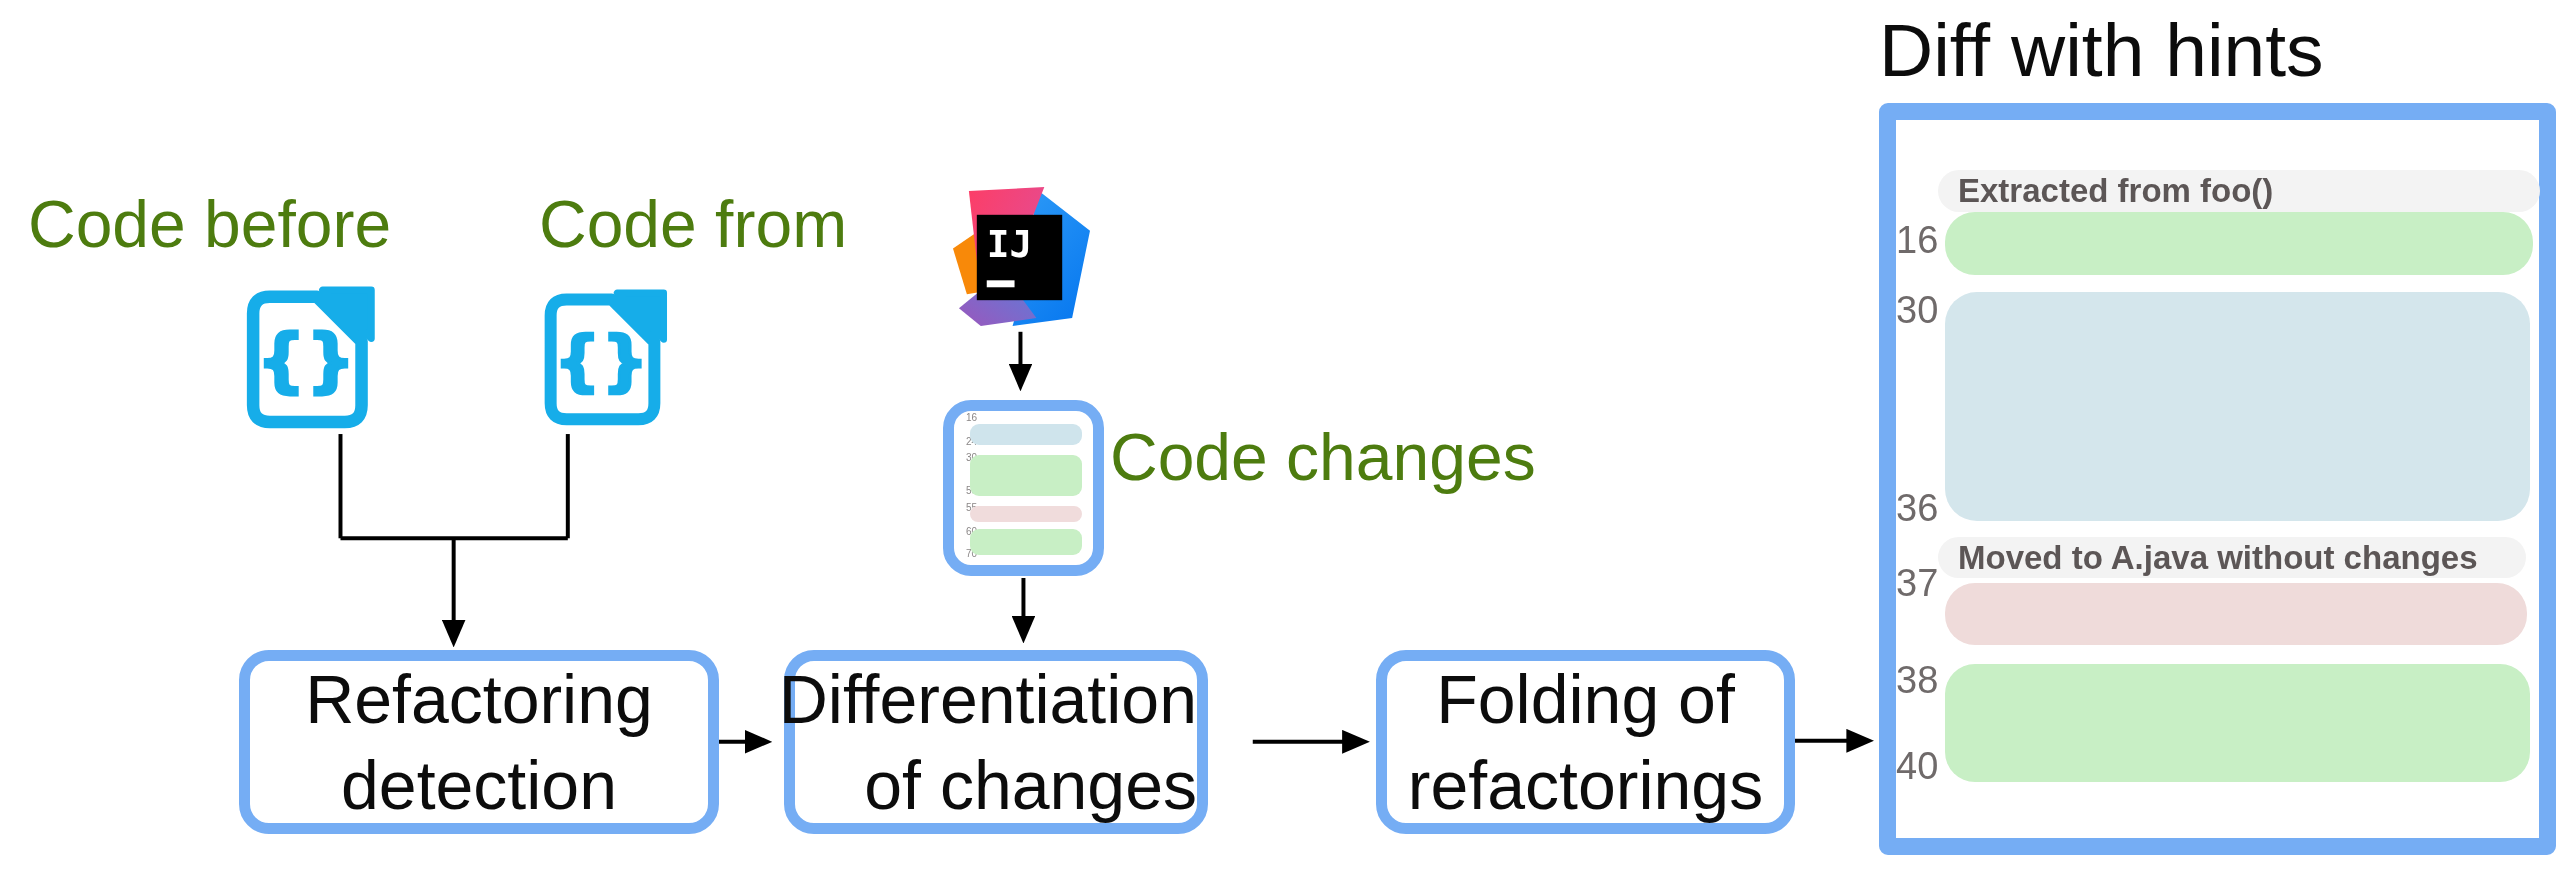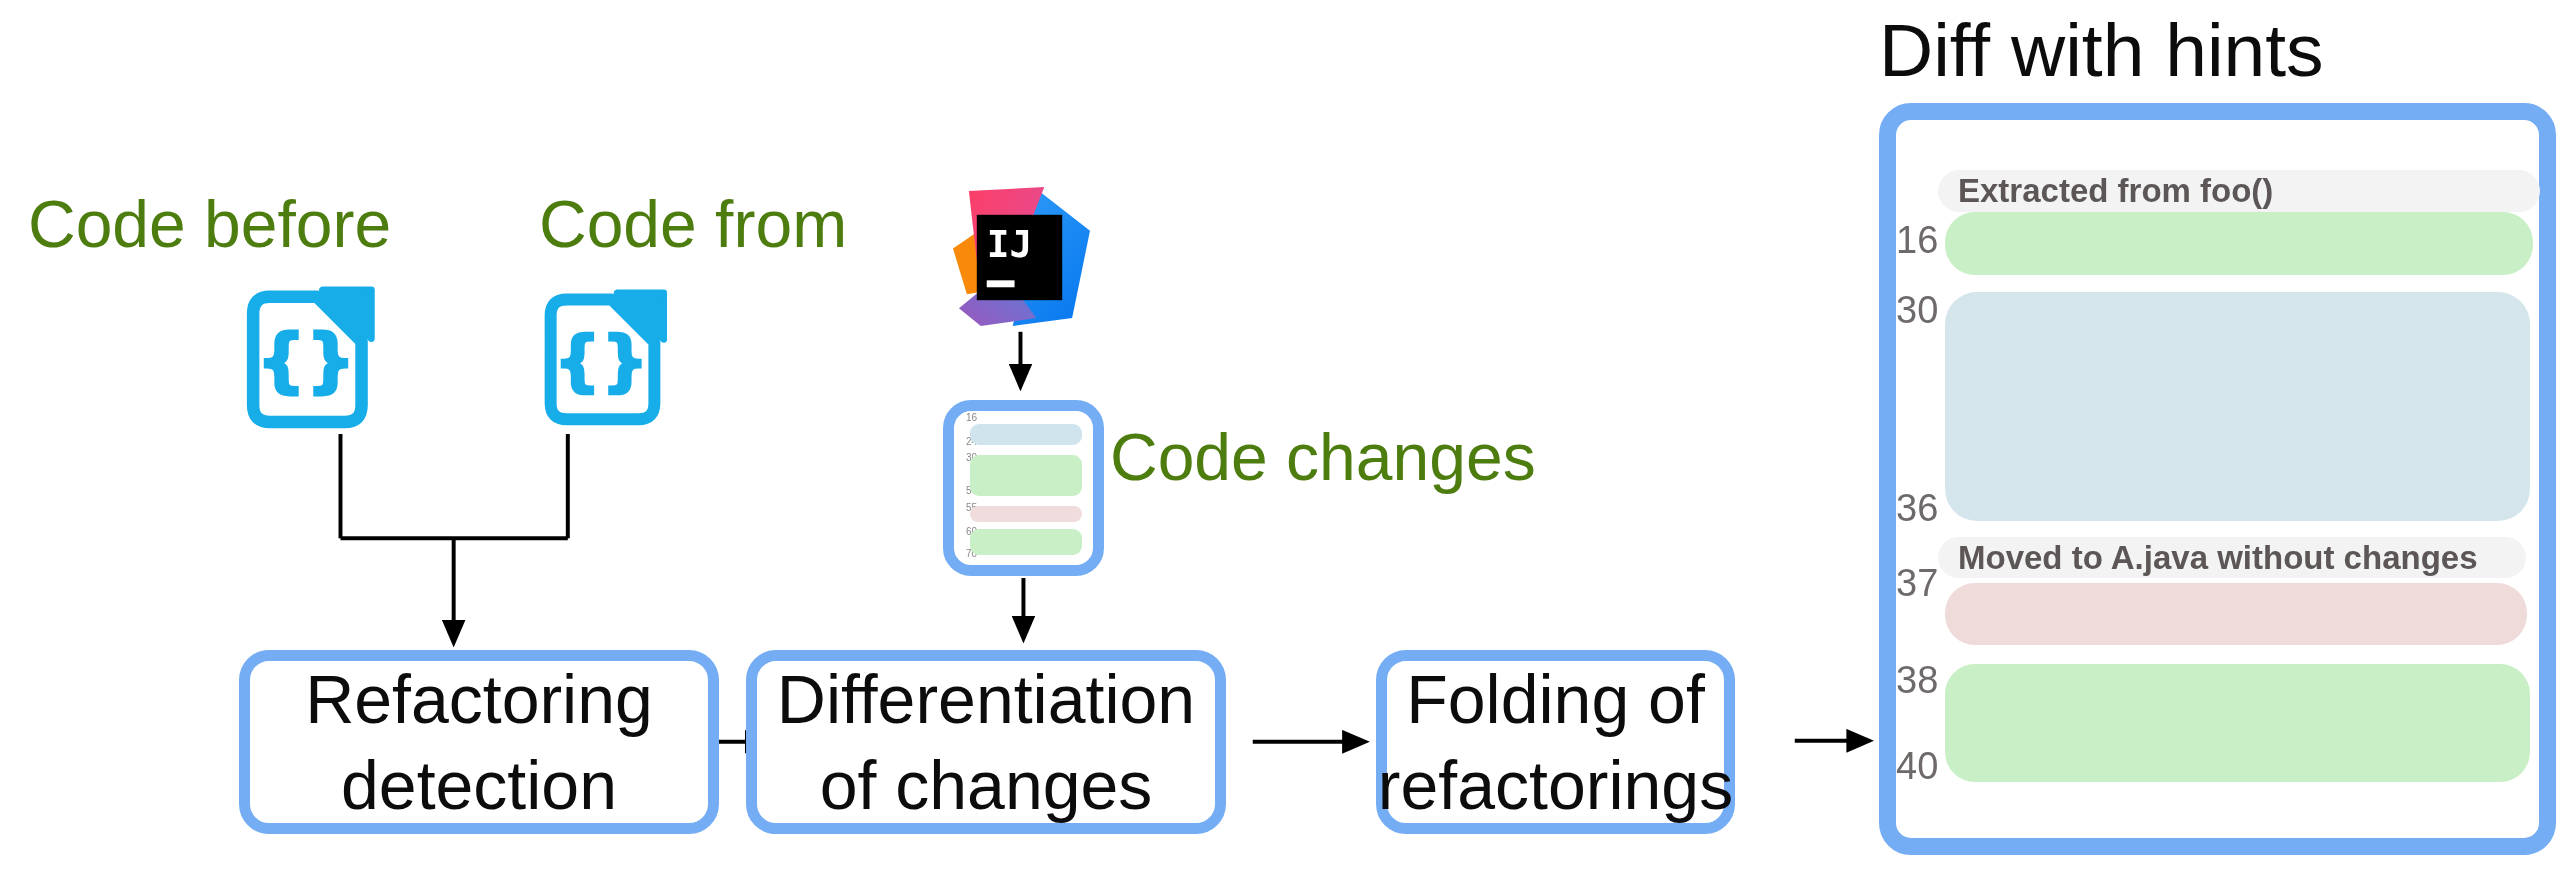--- a/index.html
+++ b/index.html
@@ -23,21 +23,21 @@
     box-sizing:border-box; border:11px solid #75ADF4; border-radius:28px;
     background:#ffffff;
   }
   .mini-num {
     position:absolute; left:5px; width:18px; text-align:right;
     font-size:10px; line-height:10px; color:#8a8686;
   }
   .mini-bar { position:absolute; left:16px; width:112px; border-radius:9px; }
   .panel {
     position:absolute; left:1879px; top:103px; width:677px; height:752px;
-    box-sizing:border-box; border:17px solid #75ADF4; border-radius:32px;
+    box-sizing:border-box; border:17px solid #75ADF4; border-radius:9px;
     background:#ffffff;
   }
   .hint-pill {
     position:absolute; background:#F3F3F3; border-radius:21px;
     color:#5C5656; font-weight:bold; font-size:33px; line-height:42px;
     padding-left:20px; box-sizing:border-box; white-space:nowrap; overflow:hidden;
   }
   .diff-block { position:absolute; border-radius:30px; }
   .linenum {
     position:absolute; left:0px; width:38px; text-align:right;
@@ -124,25 +124,25 @@
     <div class="mini-bar" style="top:95px;  height:16px; background:#F0DCDC;"></div>
     <div class="mini-bar" style="top:118px; height:26px; background:#C8EFC5;"></div>
   </div>
 
   <div class="lbl" style="left:1110px; top:418px;">Code changes</div>
 
   <div class="proc-box" style="left:239px; top:650px; width:480px;">
     <span>Refactoring</span>
     <span>detection</span>
   </div>
-  <div class="proc-box" style="left:746px; top:650px; width:480px;">
+  <div class="proc-box" style="left:784px; top:650px; width:424px;align-items:flex-end;">
     <span>Differentiation</span>
     <span>of changes</span>
   </div>
-  <div class="proc-box" style="left:1376px; top:650px; width:359px;">
+  <div class="proc-box" style="left:1376px; top:650px; width:419px;">
     <span>Folding of</span>
     <span>refactorings</span>
   </div>
 
   <div class="panel-title">Diff with hints</div>
 
   <div class="panel">
     <div class="hint-pill" style="left:42px; top:50px; width:602px; height:42px;">Extracted from foo()</div>
 
     <div class="linenum" style="top:100px;">16</div>

